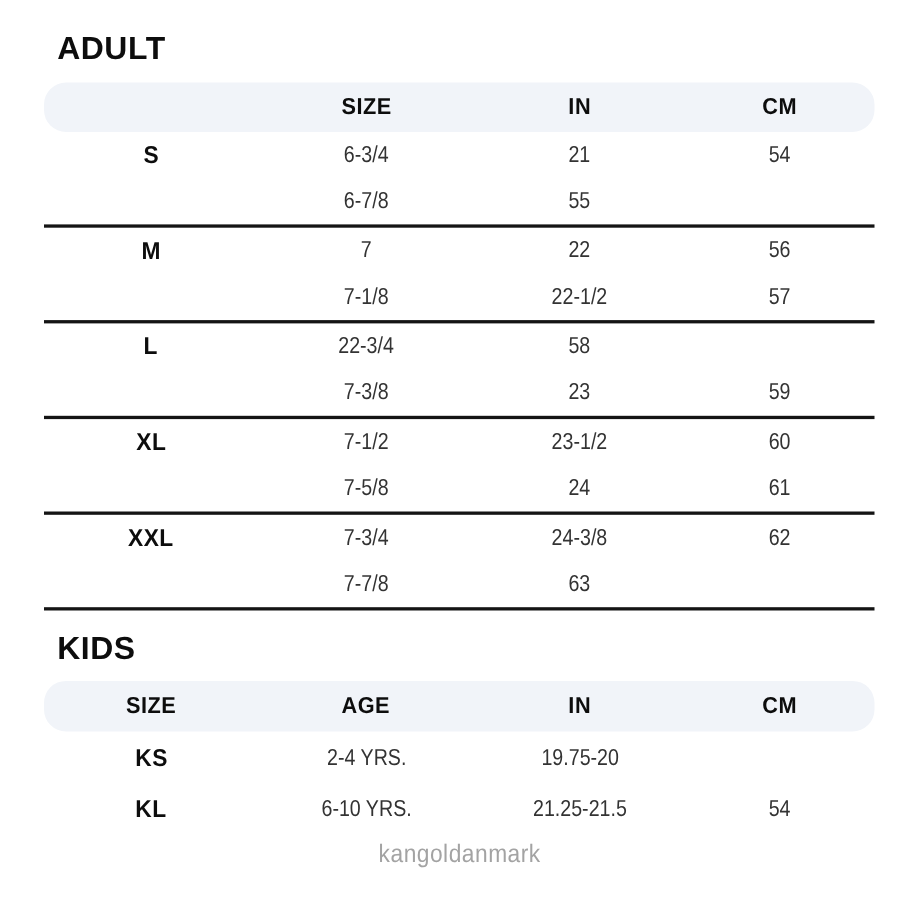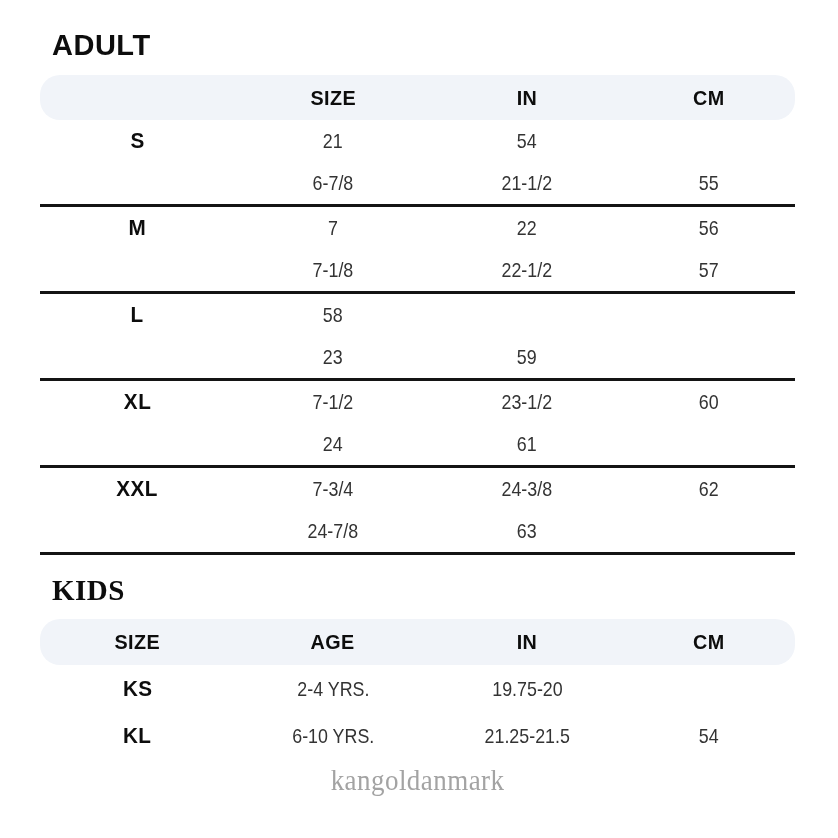--- a/index.html
+++ b/index.html
@@ -21,21 +21,20 @@
     margin: 0 0 15px 12px;
     font-size: 29px;
     line-height: 30px;
     font-weight: bold;
     letter-spacing: 0.5px;
     color: #0d0d0d;
   }
   h1.kids-title {
     margin-top: 20px;
     margin-bottom: 14px;
-    font-family: Liberation Serif, serif;
   }
   .table { width: 100%; }
   .row {
     display: grid;
     grid-template-columns: 25.8% 26% 25.4% 22.8%;
     align-items: center;
   }
   .thead {
     background: var(--header-bg, #f1f4f9);
     height: 45px;
@@ -68,24 +67,23 @@
     transform: scaleX(0.85);
   }
   .adult .group {
     border-bottom: 3px solid var(--rule, #141414);
   }
   .adult .group .row { height: 42px; }
   .kids .row.body-row { height: 47px; }
   .watermark {
     margin-top: 4px;
     text-align: center;
-    font-size: 30px;
+    font-size: 23px;
     color: var(--watermark, #a3a3a3);
     letter-spacing: 0.5px;
-    font-family: Liberation Serif, serif;
   }
   .watermark span { display: inline-block; transform: scaleX(0.9); }
 </style>
 </head>
 <body style="--header-bg: #f1f4f9; --rule: #141414; --text: #1f1f1f; --data-text: #333333; --watermark: #a3a3a3;">
 
 <div class="wrap">
 
   <h1 class="section-title">ADULT</h1>
 
@@ -93,78 +91,81 @@
     <div class="row thead" id="adult-head">
         <div class="cell head"><span></span></div>
         <div class="cell head"><span>SIZE</span></div>
         <div class="cell head"><span>IN</span></div>
         <div class="cell head"><span>CM</span></div>
       </div>
     <div id="adult-body">
         <div class="group">
           <div class="row">
             <div class="cell size"><span>S</span></div>
+            <div class="cell data"><span>6-3/4</span></div>
             <div class="cell data"><span>21</span></div>
             <div class="cell data"><span>54</span></div>
           </div>
           <div class="row">
             <div class="cell size"><span></span></div>
             <div class="cell data"><span>6-7/8</span></div>
-            <div class="cell data"><span>21-1/2</span></div>
             <div class="cell data"><span>55</span></div>
           </div>
         </div>
         <div class="group">
           <div class="row">
             <div class="cell size"><span>M</span></div>
             <div class="cell data"><span>7</span></div>
             <div class="cell data"><span>22</span></div>
             <div class="cell data"><span>56</span></div>
           </div>
           <div class="row">
             <div class="cell size"><span></span></div>
             <div class="cell data"><span>7-1/8</span></div>
             <div class="cell data"><span>22-1/2</span></div>
             <div class="cell data"><span>57</span></div>
           </div>
         </div>
         <div class="group">
           <div class="row">
             <div class="cell size"><span>L</span></div>
+            <div class="cell data"><span>22-3/4</span></div>
             <div class="cell data"><span>58</span></div>
           </div>
           <div class="row">
             <div class="cell size"><span></span></div>
+            <div class="cell data"><span>7-3/8</span></div>
             <div class="cell data"><span>23</span></div>
             <div class="cell data"><span>59</span></div>
           </div>
         </div>
         <div class="group">
           <div class="row">
             <div class="cell size"><span>XL</span></div>
             <div class="cell data"><span>7-1/2</span></div>
             <div class="cell data"><span>23-1/2</span></div>
             <div class="cell data"><span>60</span></div>
           </div>
           <div class="row">
             <div class="cell size"><span></span></div>
+            <div class="cell data"><span>7-5/8</span></div>
             <div class="cell data"><span>24</span></div>
             <div class="cell data"><span>61</span></div>
           </div>
         </div>
         <div class="group">
           <div class="row">
             <div class="cell size"><span>XXL</span></div>
             <div class="cell data"><span>7-3/4</span></div>
             <div class="cell data"><span>24-3/8</span></div>
             <div class="cell data"><span>62</span></div>
           </div>
           <div class="row">
             <div class="cell size"><span></span></div>
-            <div class="cell data"><span>24-7/8</span></div>
+            <div class="cell data"><span>7-7/8</span></div>
             <div class="cell data"><span>63</span></div>
           </div>
         </div>
       </div>
   </div>
 
   <h1 class="section-title kids-title">KIDS</h1>
 
   <div class="table kids">
     <div class="row thead" id="kids-head">

